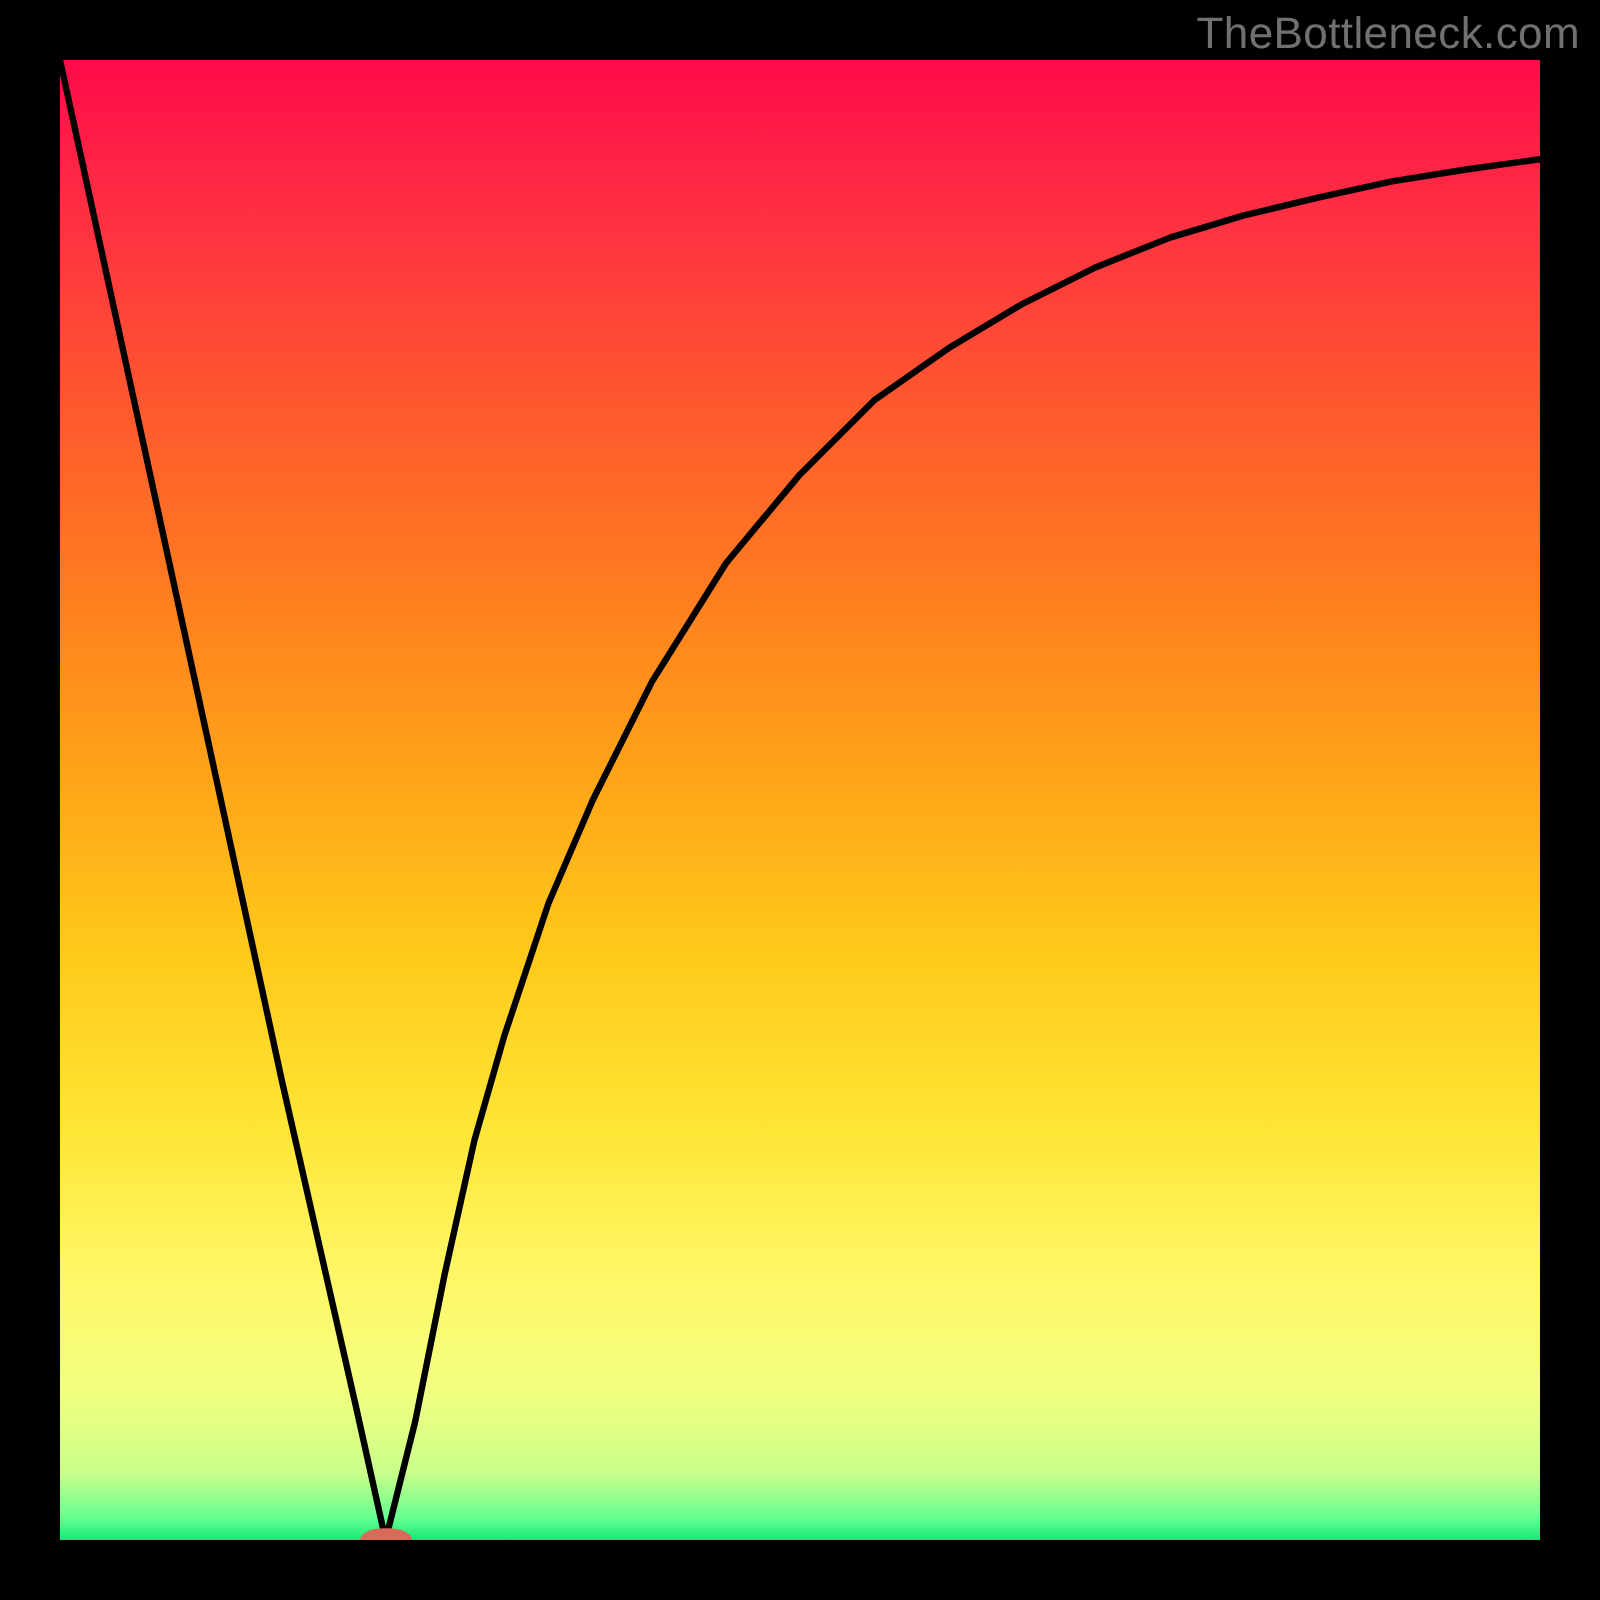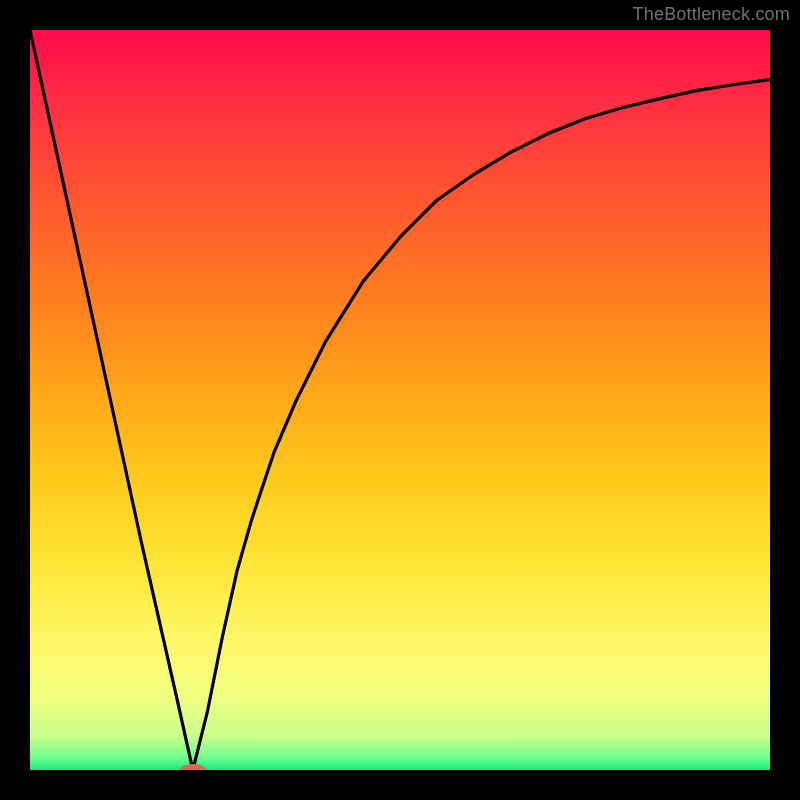--- a/index.html
+++ b/index.html
@@ -39,21 +39,21 @@
     position: absolute;
     background: #d86a58;
     border-radius: 50%/55%;
     transform: translate(-50%, -50%);
   }
   .watermark {
     position: absolute;
     top: 4px;
     right: 10px;
     color: #707070;
-    font-size: 18px;
+    font-size: 22px;
     letter-spacing: 0.2px;
     font-weight: 400;
     white-space: nowrap;
   }
 </style>
 </head>
 <body>
 <div class="frame">
 
   <div class="watermark">TheBottleneck.com</div>

